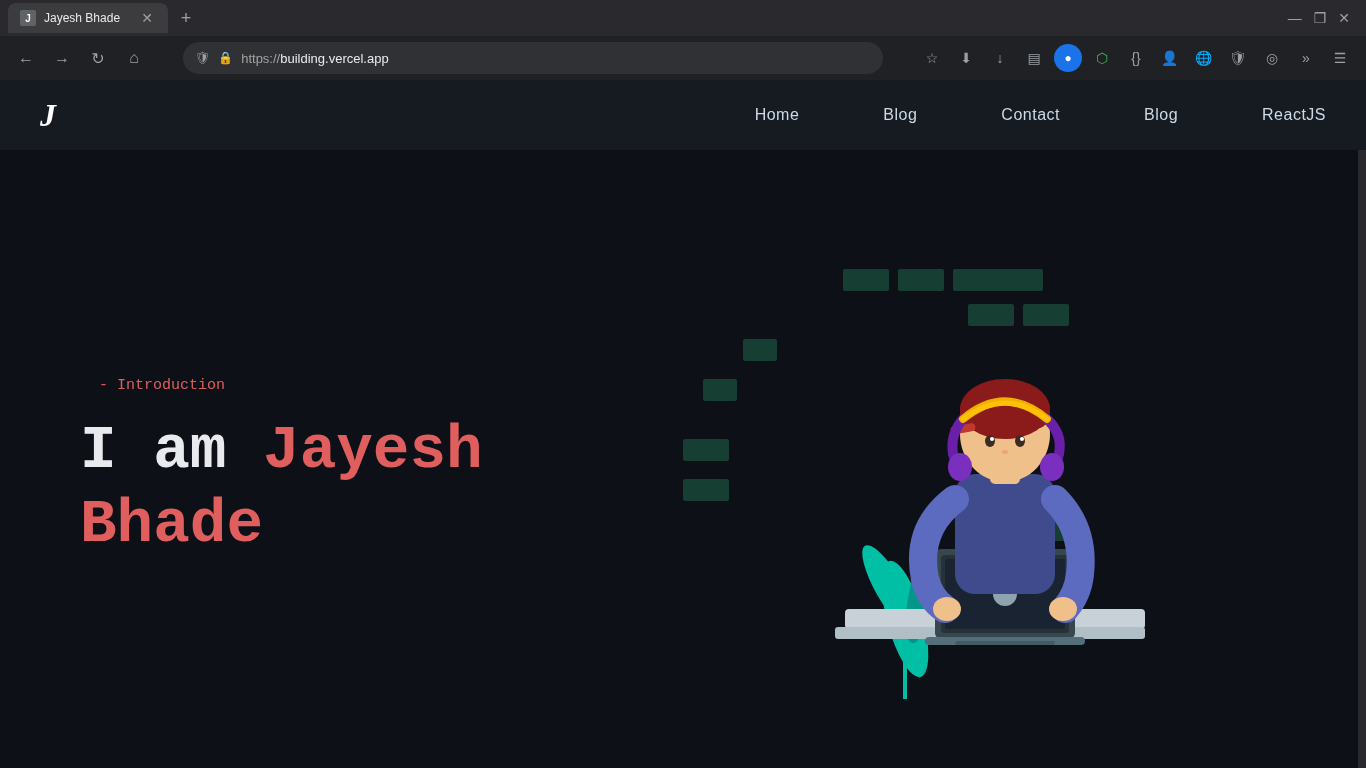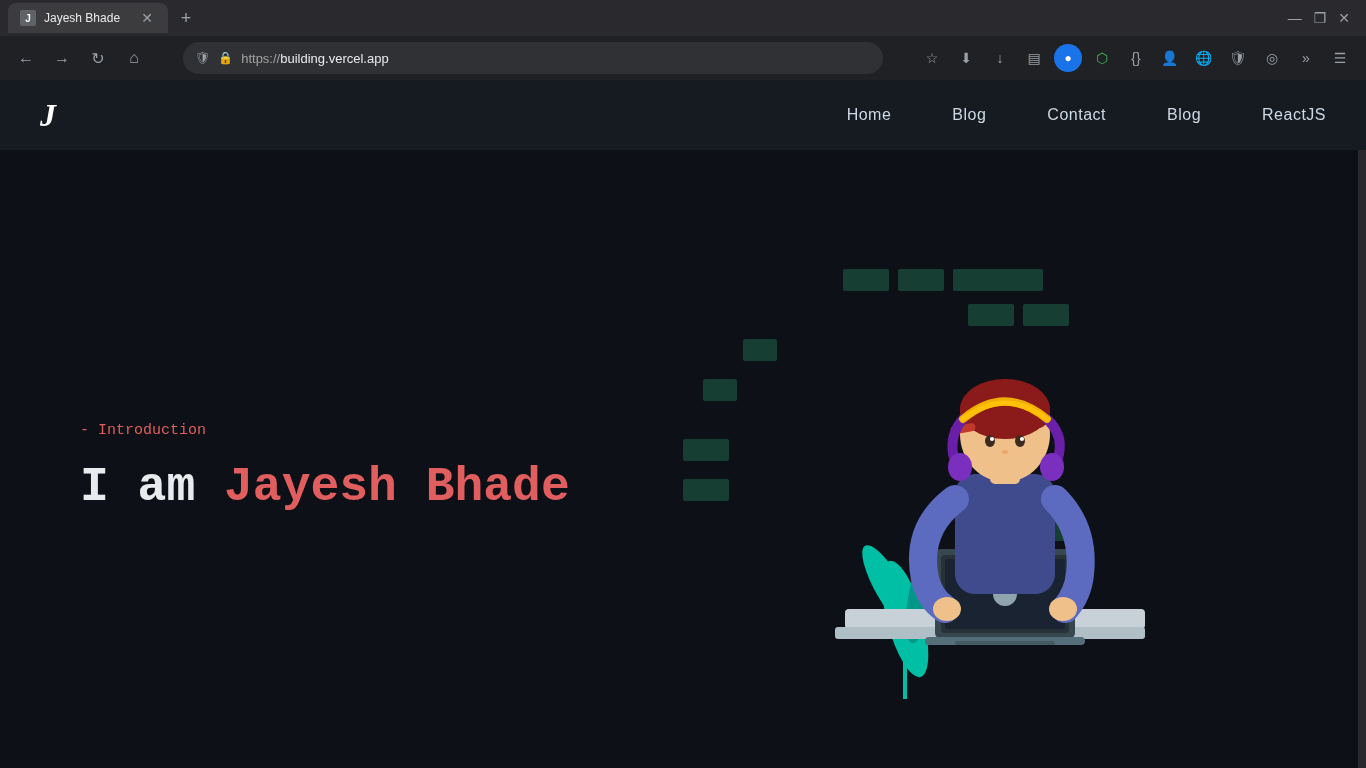--- a/index.html
+++ b/index.html
@@ -127,21 +127,21 @@
     .navbar-logo {
       color: #fff;
       font-size: 32px;
       font-style: italic;
       font-weight: bold;
       margin-right: auto;
       font-family: Georgia, serif;
     }
     .navbar-links {
       display: flex;
-      gap: 61px;
+      gap: 84px;
       list-style: none;
     }
     .navbar-links li a {
       color: #cdd9e5;
       text-decoration: none;
       font-size: 16px;
       font-weight: 500;
       letter-spacing: 0.5px;
     }
 
@@ -156,25 +156,26 @@
     }
     .hero-content {
       flex: 1;
       z-index: 10;
     }
     .hero-intro {
       color: #6e7681;
       font-family: 'Courier New', monospace;
       font-size: 15px;
       margin-bottom: 20px;
+      margin-left: 19px;
     }
     .hero-intro span { color: #e05e5e; }
     .hero-title {
       font-family: 'Courier New', monospace;
-      font-size: 48px;
+      font-size: 61px;
       font-weight: bold;
       color: #e8eaed;
       margin-bottom: 40px;
       line-height: 1.2;
     }
     .hero-title .name { color: #e05e5e; }
     .hero-description {
       font-family: 'Courier New', monospace;
       font-size: 15px;
       color: #8b949e;

